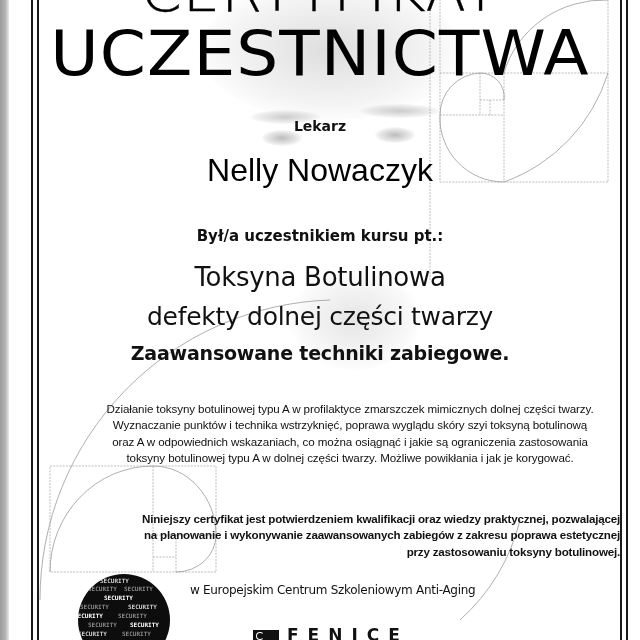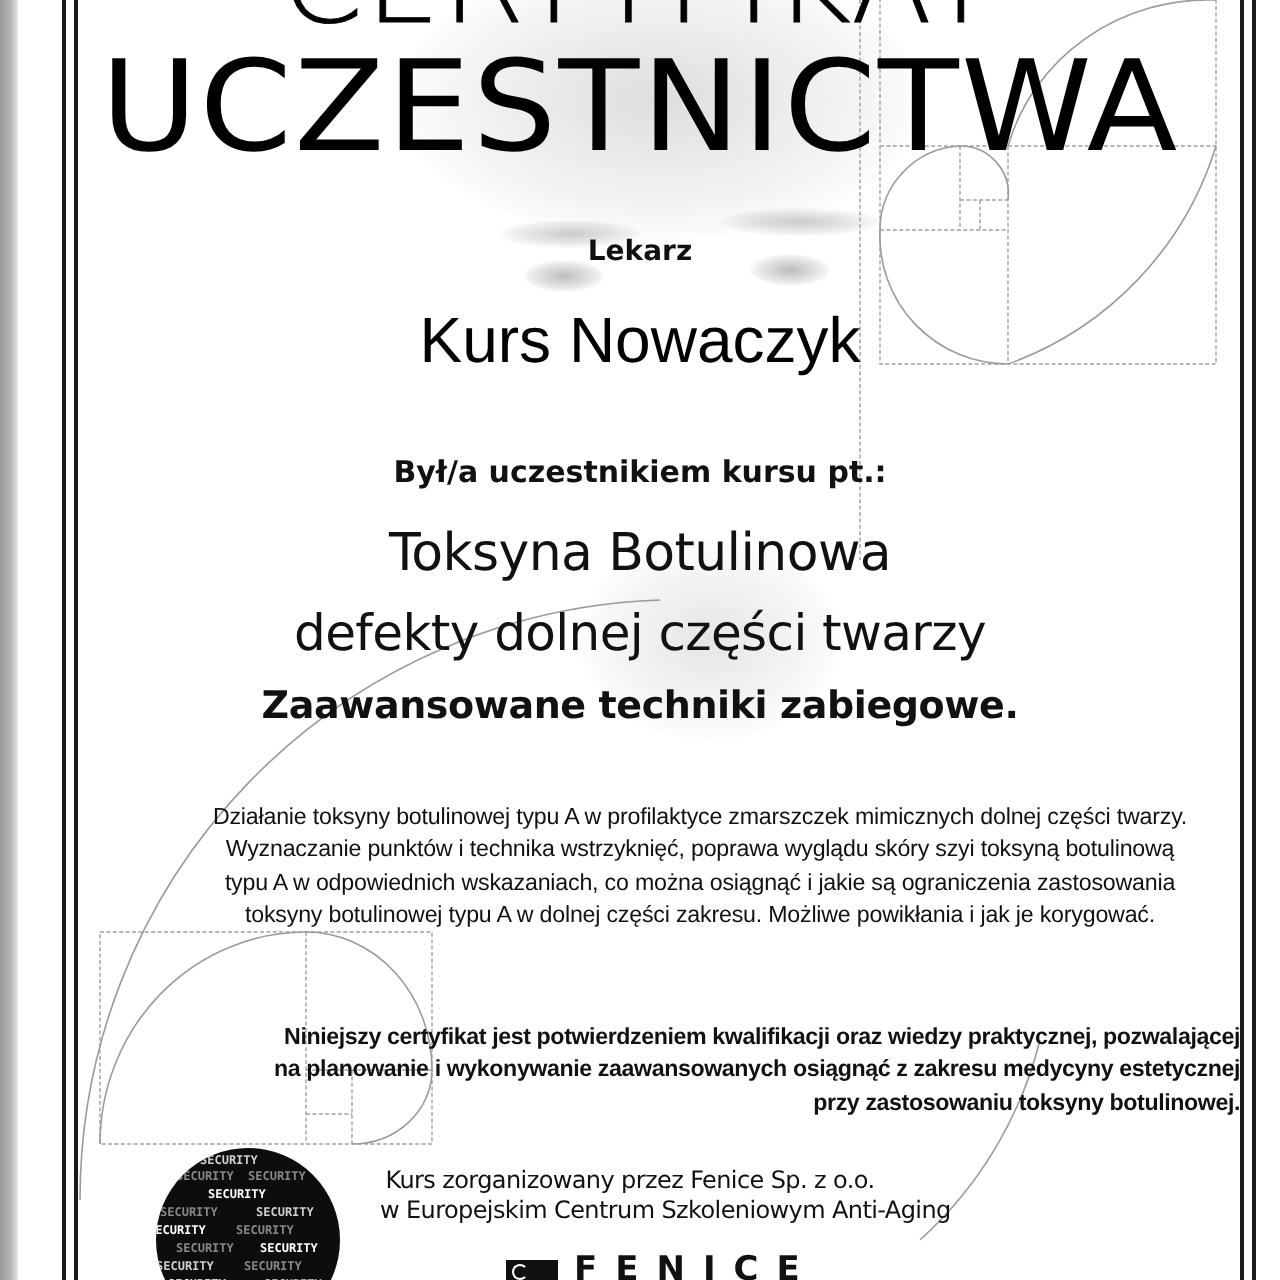--- a/index.html
+++ b/index.html
@@ -129,37 +129,37 @@
     <path d="M 216 535 A 40 37 0 0 1 176 572"></path>
     <path d="M 40 600 A 300 300 0 0 1 330 300"></path>
     <path d="M 460 620 A 200 200 0 0 0 520 520"></path>
   </g>
 </svg>
 
 <div class="title title-line1">CERTYFIKAT</div>
 <div class="title title-line2 thin">UCZESTNICTWA</div>
 
 <div class="center role">Lekarz</div>
-<div class="center name">Kurs Nowaczyk</div>
+<div class="center name">Nelly Nowaczyk</div>
 <div class="center participant">Był/a uczestnikiem kursu pt.:</div>
 
 <div class="center course1">Toksyna Botulinowa</div>
 <div class="center course2">defekty dolnej części twarzy</div>
 <div class="center course3">Zaawansowane techniki zabiegowe.</div>
 
 <div class="desc">
   <div>Działanie toksyny botulinowej typu A w profilaktyce zmarszczek mimicznych dolnej części twarzy.</div>
   <div>Wyznaczanie punktów i technika wstrzyknięć, poprawa wyglądu skóry szyi toksyną botulinową</div>
-  <div>typu A w odpowiednich wskazaniach, co można osiągnąć i jakie są ograniczenia zastosowania</div>
-  <div>toksyny botulinowej typu A w dolnej części zakresu.  Możliwe powikłania i jak je korygować.</div>
+  <div>oraz A w odpowiednich wskazaniach, co można osiągnąć i jakie są ograniczenia zastosowania</div>
+  <div>toksyny botulinowej typu A w dolnej części twarzy.  Możliwe powikłania i jak je korygować.</div>
 </div>
 
 <div class="statement">
   <div>Niniejszy certyfikat jest potwierdzeniem kwalifikacji oraz wiedzy praktycznej, pozwalającej</div>
-  <div>na planowanie i wykonywanie zaawansowanych osiągnąć z zakresu medycyny estetycznej</div>
+  <div>na planowanie i wykonywanie zaawansowanych zabiegów z zakresu poprawa estetycznej</div>
   <div>przy zastosowaniu toksyny botulinowej.</div>
 </div>
 
 <div class="security-badge">
   <span style="left:22px; top:3px;">SECURITY</span>
   <span style="left:10px; top:11px; color:#888;">SECURITY</span>
   <span style="left:46px; top:11px; color:#888;">SECURITY</span>
   <span style="left:26px; top:20px; color:#fff;">SECURITY</span>
   <span style="left:2px; top:29px; color:#888;">SECURITY</span>
   <span style="left:50px; top:29px;">SECURITY</span>
@@ -168,20 +168,19 @@
   <span style="left:10px; top:47px; color:#888;">SECURITY</span>
   <span style="left:52px; top:47px; color:#fff;">SECURITY</span>
   <span style="left:0px; top:56px;">SECURITY</span>
   <span style="left:44px; top:56px; color:#888;">SECURITY</span>
   <span style="left:6px; top:65px; color:#fff;">SECURITY</span>
   <span style="left:54px; top:65px;">SECURITY</span>
 
 </div>
 
 <div class="organizer">
-  <div>Kurs zorganizowany przez Fenice Sp. z o.o.</div>
   <div>w Europejskim Centrum Szkoleniowym Anti-Aging</div>
 </div>
 
 <div class="fenice-logo">
   <div class="fenice-mark"></div>
   <span class="fenice-text">FENICE</span>
 </div>
 
 </body></html>

